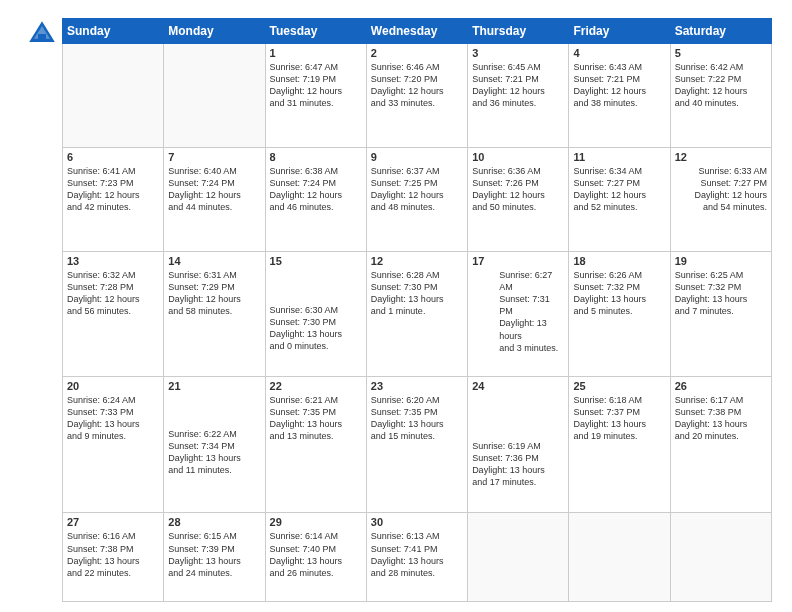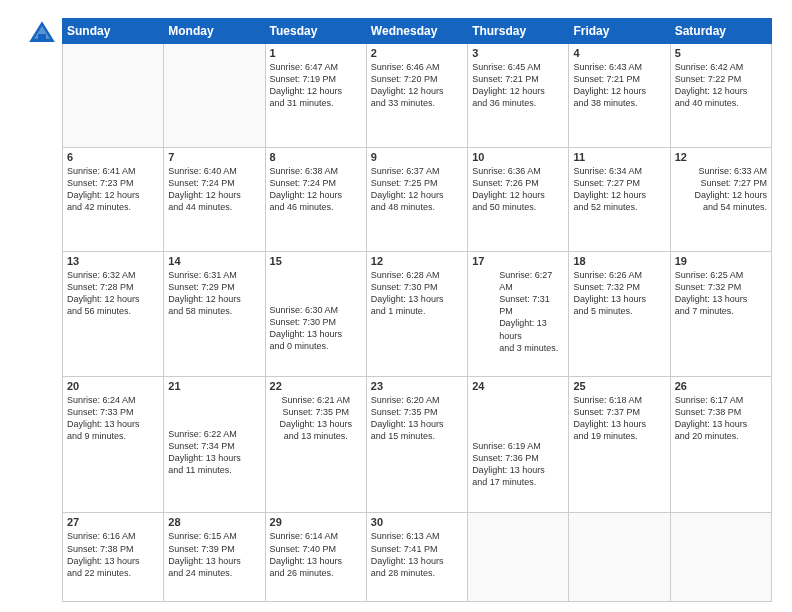--- a/index.html
+++ b/index.html
@@ -287,21 +287,21 @@
           </td>
           <td>
             <span class="day-num">21</span>
             <div class="day-info" style="white-space: pre-line; margin-top: 36px;">Sunrise: 6:22 AM
 Sunset: 7:34 PM
 Daylight: 13 hours
 and 11 minutes.</div>
           </td>
           <td>
             <span class="day-num">22</span>
-            <div class="day-info" style="white-space: pre-line; text-align: center;">Sunrise: 6:21 AM
+            <div class="day-info" style="white-space: pre-line;">Sunrise: 6:21 AM
 Sunset: 7:35 PM
 Daylight: 13 hours
 and 13 minutes.</div>
           </td>
           <td>
             <span class="day-num">23</span>
             <div class="day-info" style="white-space: pre-line;">Sunrise: 6:20 AM
 Sunset: 7:35 PM
 Daylight: 13 hours
 and 15 minutes.</div>

